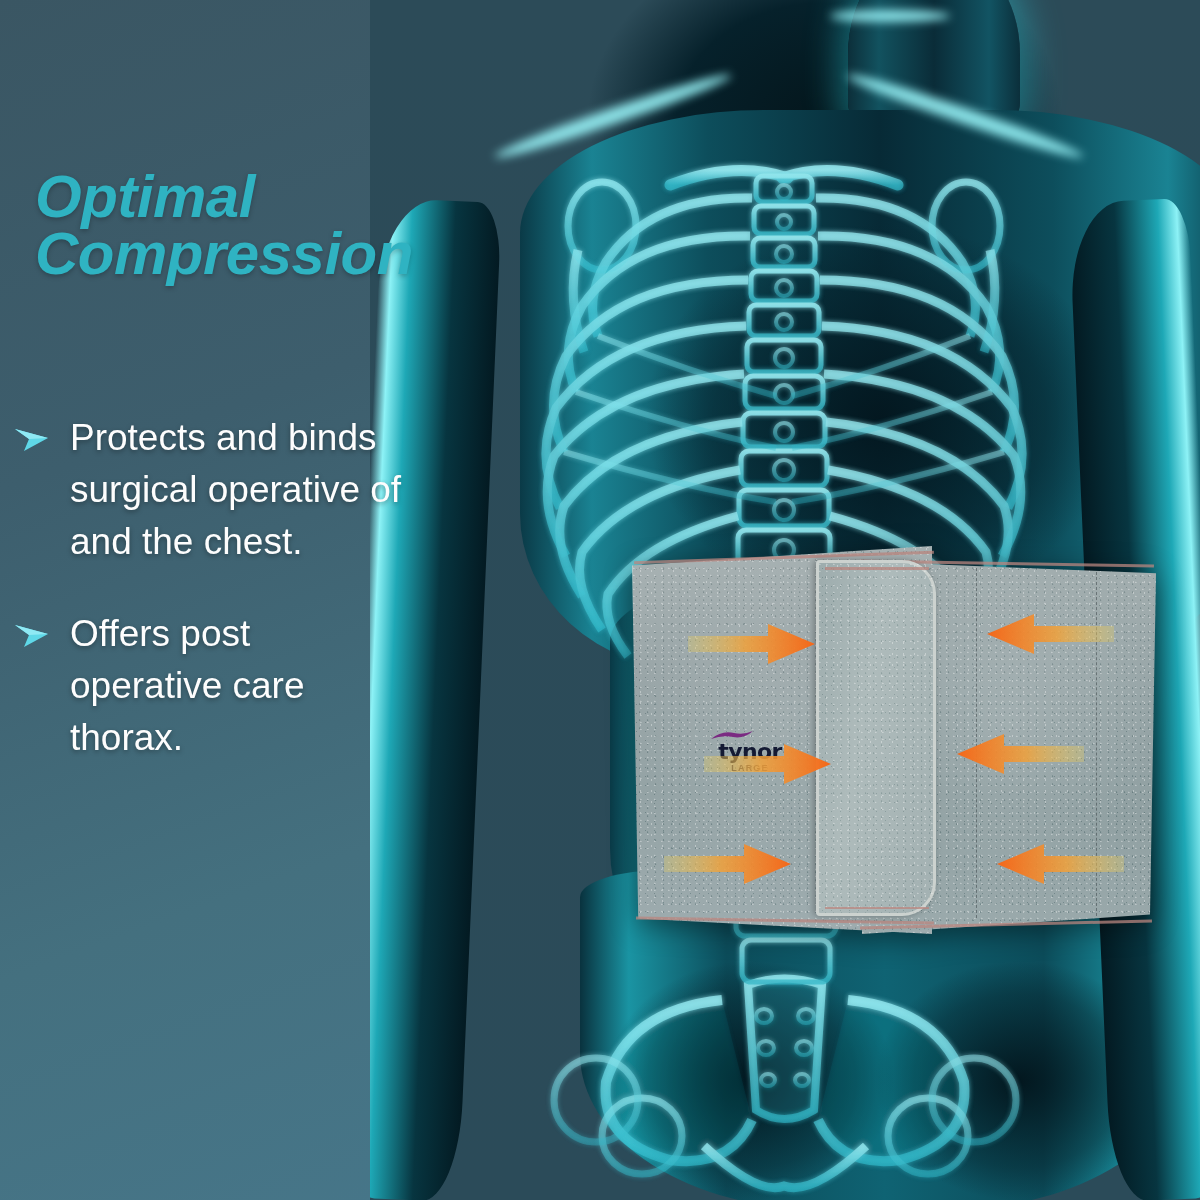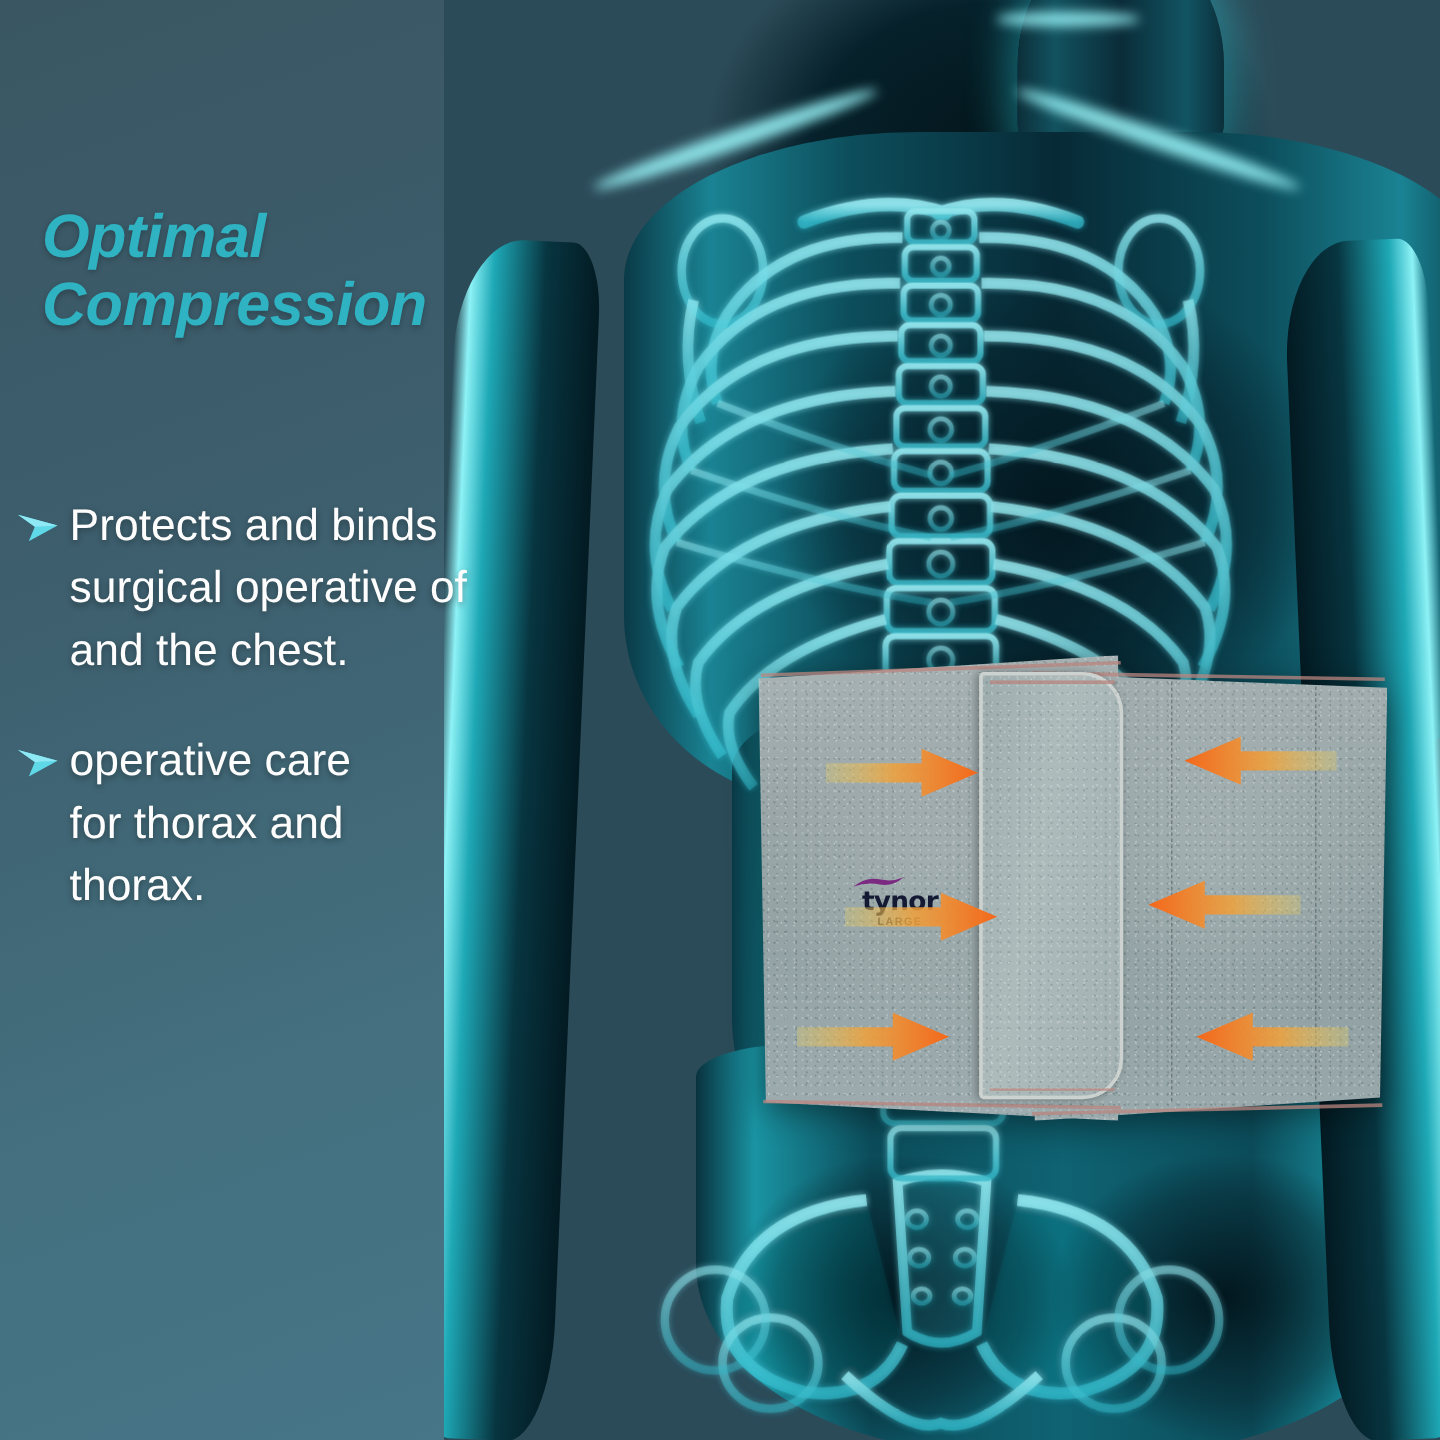--- a/index.html
+++ b/index.html
@@ -129,30 +129,31 @@
     position:absolute;left:196px;top:24px;width:46px;height:338px;
     background:repeating-linear-gradient(0deg,#5d6a66 0px,#5d6a66 2px,#8b9691 2px,#8b9691 4px);
     opacity:.78;
   }
   
   .arrow{position:absolute;height:44px;}
 
   
   #headline{
     position:absolute;left:35px;top:168px;width:400px;
-    color:#2fb3c2;font-size:51px;line-height:57px;font-weight:bold;font-style:italic;
+    color:#2fb3c2;font-size:60px;line-height:57px;font-weight:bold;font-style:italic;
     letter-spacing:-.5px;text-shadow:0 2px 5px rgba(0,0,0,.25);
   }
   #bullets{position:absolute;left:14px;top:412px;width:432px;}
   .bullet{display:flex;align-items:flex-start;margin-bottom:40px;}
   .bullet-marker{flex:0 0 44px;padding-top:14px;}
   .bullet-marker svg{display:block;}
   .bullet-text{
     color:#fdfdfd;font-size:37px;line-height:52px;font-weight:400;
     text-shadow:0 2px 5px rgba(0,0,0,.35);
+    margin-left:12px;
   }
   
   #brand{position:absolute;left:76px;top:184px;width:96px;text-align:center;}
   #brand .swoosh{display:block;margin:0 auto 1px 8px;}
   #brand .word{
     font-size:22px;font-weight:bold;color:#141a33;letter-spacing:-.6px;
     line-height:20px;font-family:"DejaVu Sans",sans-serif;text-align:center;
   }
   #brand .size{
     font-size:9px;color:#2a2f44;letter-spacing:1.2px;line-height:12px;font-weight:bold;
@@ -399,20 +400,20 @@
     </div>
 
     <div class="bullet">
       <div class="bullet-marker">
         <svg width="36" height="26" viewBox="0 0 36 26">
           <path d="M1 3 L34 12 L10 25 L15 13 Z" fill="#5fd8e8"></path>
           <path d="M1 3 L34 12 L15 13 Z" fill="#8fe9f4"></path>
         </svg>
       </div>
       <div class="bullet-text">
+        <div>Offers post</div>
         <div>operative care</div>
-        <div>for thorax and</div>
         <div>thorax.</div>
       </div>
     </div>
   </div>
 
 </div>
 
 </body></html>

